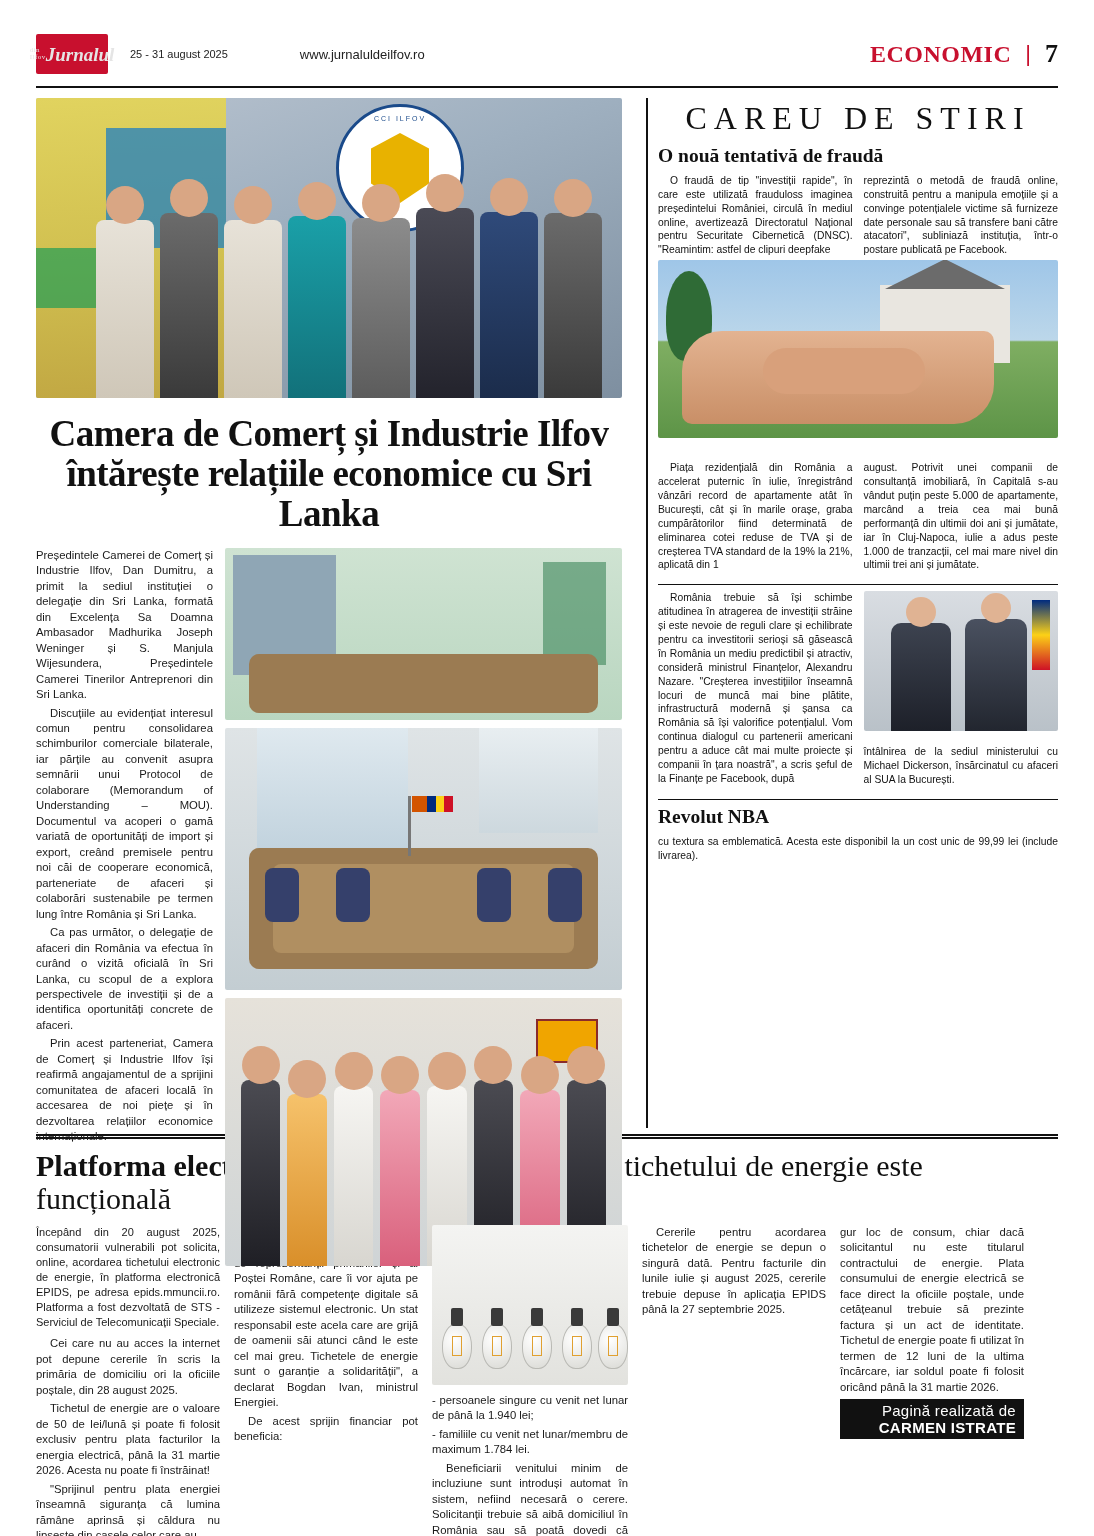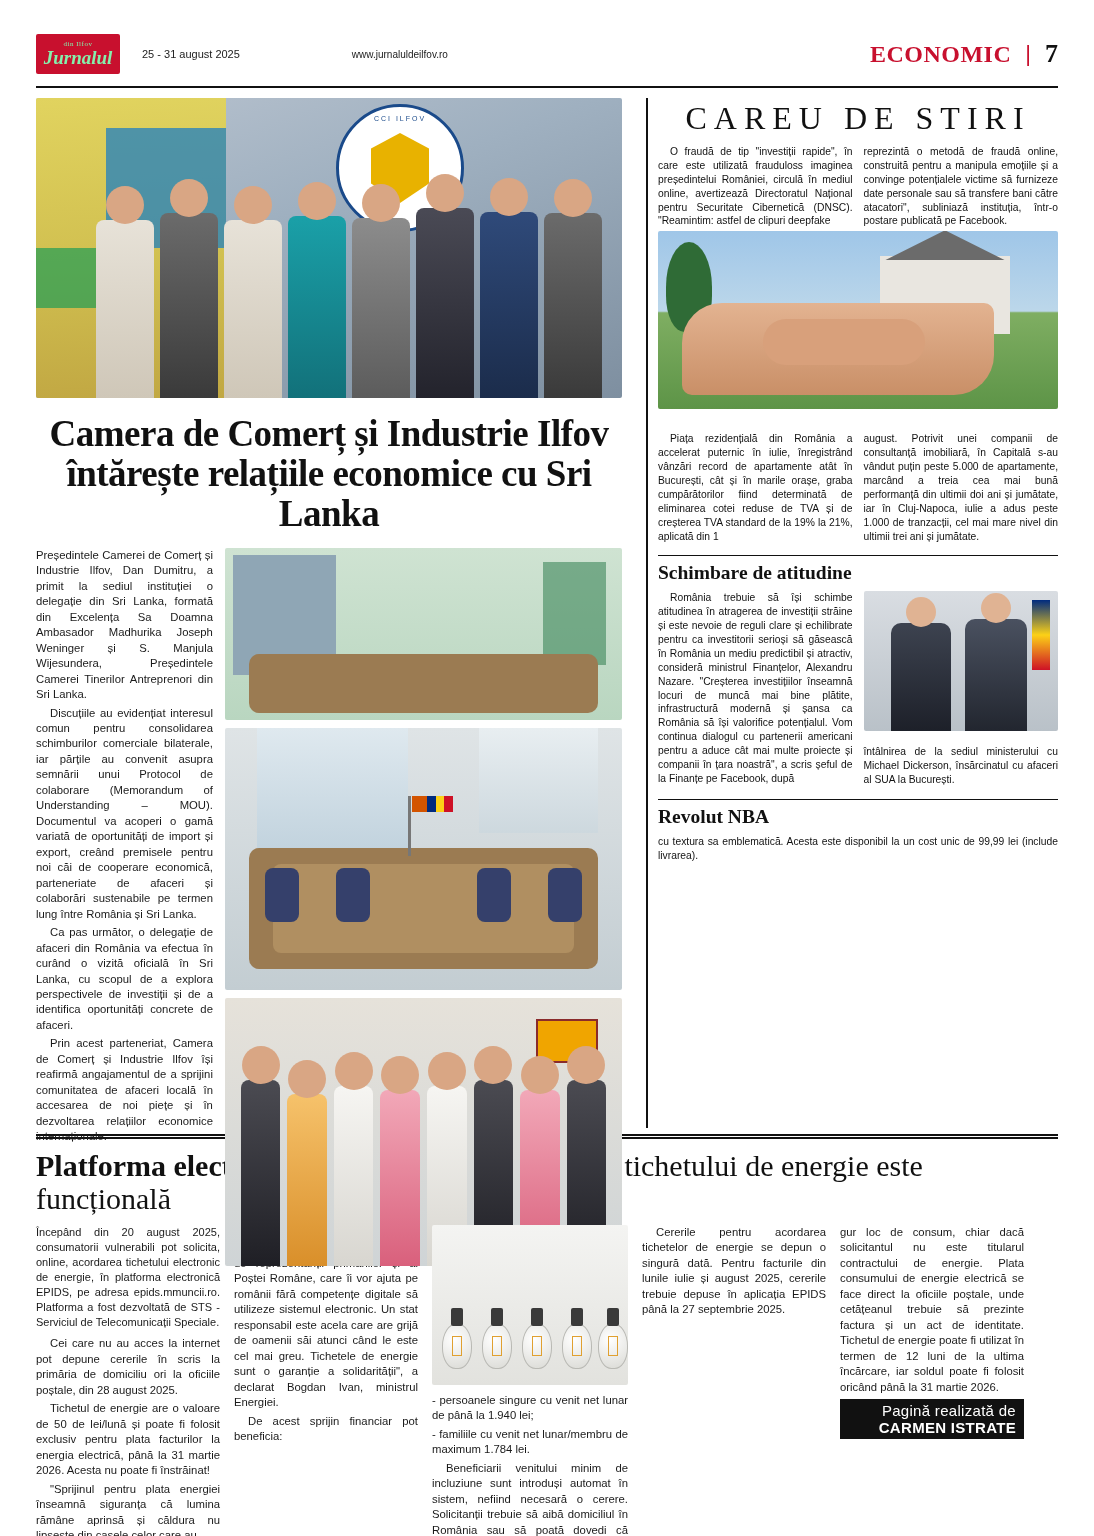--- a/index.html
+++ b/index.html
@@ -10,29 +10,29 @@
     font-family: "Liberation Sans", sans-serif;
     color: #111;
     position: relative;
     overflow: hidden;
   }
   .page { position:absolute; inset:0; padding: 28px 36px 10px 36px; }
 
   
   .masthead { display:flex; align-items:center; height:52px; border-bottom:0; }
   .logo {
-    width: 84px; height: 40px; background:#c8102e; color:#86efac;
-    display:flex; flex-direction:column; justify-content:center; align-items:center;
+    width: 72px; height: 40px; background:#c8102e; color:#e5e5e5;
+    display:flex; flex-direction:row; justify-content:center; align-items:center;
     font-family:"Liberation Serif", serif; line-height:1;
     border-radius:2px;
   }
   .logo .l1 { font-size:7px; letter-spacing:.5px; }
   .logo .l2 { font-size:19px; font-weight:bold; font-style:italic; }
   .mh-date { font-size:11px; color:#222; margin-left:22px; }
-  .mh-web { font-size:10px; color:#222; margin-left:112px; }
+  .mh-web { font-size:13px; color:#222; margin-left:72px; }
   .mh-right { margin-left:auto; display:flex; align-items:center; gap:14px; }
   .mh-section { font-family:"Liberation Serif", serif; font-weight:bold; font-size:24px; color:#c8102e; letter-spacing:.5px;}
   .mh-sep { color:#c8102e; font-size:22px; }
   .mh-page { font-family:"Liberation Serif", serif; font-weight:bold; font-size:26px; color:#111; }
   .rule { height:2px; background:#111; margin-top:6px; }
 
   
   .cols { display:flex; margin-top:10px; height:1030px; }
   .left { width: 600px; padding-right:14px; }
   .vdiv { width:2px; background:#111; margin:0 10px; }
@@ -239,20 +239,21 @@
           </div>
         </div>
       </div>
     </div>
 
     <div class="vdiv"></div>
 
     <div class="right">
       <div class="careu">CAREU DE STIRI</div>
 
+      <div class="hl2">O nouă tentativă de fraudă</div>
       <div class="two">
         <div>
             <p class="sm ind">O fraudă de tip "investiții rapide", în care este utilizată frauduloss imaginea președintelui României, circulă în mediul online, avertizează Directoratul Național pentru Securitate Cibernetică (DNSC). "Reamintim: astfel de clipuri deepfake</p>
           </div>
         <div>
             <p class="sm">reprezintă o metodă de fraudă online, construită pentru a manipula emoțiile și a convinge potențialele victime să furnizeze date personale sau să transfere bani către atacatori", subliniază instituția, într-o postare publicată pe Facebook.</p>
           </div>
       </div>
 
       <div class="photo res-photo">
@@ -264,21 +265,20 @@
         <div>
             <p class="sm ind">Piața rezidențială din România a accelerat puternic în iulie, înregistrând vânzări record de apartamente atât în București, cât și în marile orașe, graba cumpărătorilor fiind determinată de eliminarea cotei reduse de TVA și de creșterea TVA standard de la 19% la 21%, aplicată din 1</p>
           </div>
         <div>
             <p class="sm">august. Potrivit unei companii de consultanță imobiliară, în Capitală s-au vândut puțin peste 5.000 de apartamente, marcând a treia cea mai bună performanță din ultimii doi ani și jumătate, iar în Cluj-Napoca, iulie a adus peste 1.000 de tranzacții, cel mai mare nivel din ultimii trei ani și jumătate.</p>
           </div>
       </div>
 
       <div class="thin-rule"></div>
 
-      <div class="hl2">Schimbare de atitudine</div>
       <div class="two">
         <div>
             <p class="sm ind">România trebuie să își schimbe atitudinea în atragerea de investiții străine și este nevoie de reguli clare și echilibrate pentru ca investitorii serioși să găsească în România un mediu predictibil și atractiv, consideră ministrul Finanțelor, Alexandru Nazare. "Creșterea investițiilor înseamnă locuri de muncă mai bine plătite, infrastructură modernă și șansa ca România să își valorifice potențialul. Vom continua dialogul cu partenerii americani pentru a aduce cât mai multe proiecte și companii în țara noastră", a scris șeful de la Finanțe pe Facebook, după</p>
           </div>
         <div>
           <div class="photo men-photo">
             <div class="m1"></div>
               <div class="m2"></div>
               <div class="flagr"></div>
           </div>

